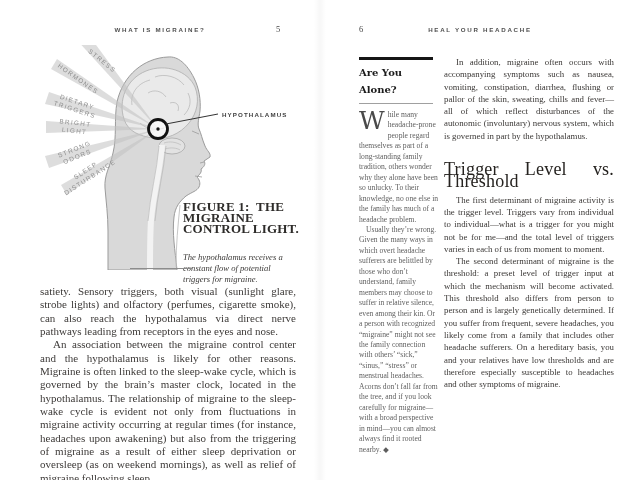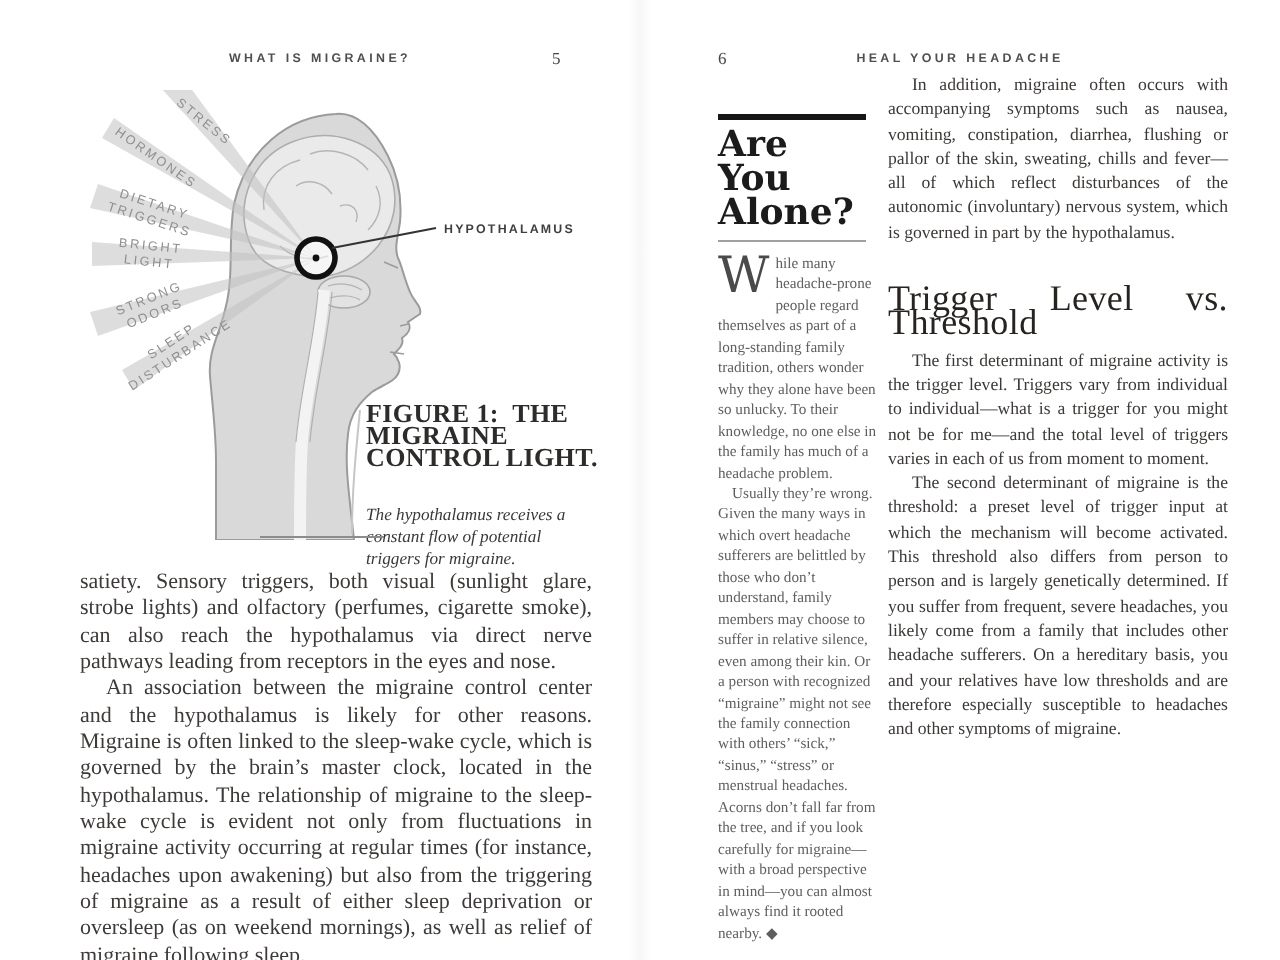--- a/index.html
+++ b/index.html
@@ -31,31 +31,31 @@
 
   
   .body-l{position:absolute;left:40px;top:285px;width:256px;
           font-size:11px;line-height:13.35px;text-align:justify;}
   .body-l p{margin:0;text-indent:13px;}
   .body-l p.noindent{text-indent:0;}
 
   
   .sidebar{position:absolute;left:39px;top:57px;width:80px;}
   .sb-bar{width:74px;height:3px;background:#161616;margin-bottom:4px;}
-  .sb-title{font-family:"DejaVu Serif",serif;font-weight:bold;font-size:18px;line-height:17px;
+  .sb-title{font-family:"DejaVu Serif",serif;font-weight:bold;font-size:10px;line-height:17px;
             color:#1b1b1b;width:72px;margin:0 0 5px 0;}
   .sb-rule{width:74px;height:1px;background:#a0a0a0;margin:3px 0 6px 0;}
   .sb-text{font-size:7.6px;line-height:10.45px;color:#5e5e5e;}
   .sb-text p{margin:0;}
   .sb-text p.ind{text-indent:7px;}
   .dropcap{float:left;font-family:"DejaVu Serif",serif;font-size:25px;line-height:20px;
            padding:1px 3px 0 0;color:#4a4a4a;}
 
   
-  .main-col{position:absolute;left:124px;top:36px;width:170px;
+  .main-col{position:absolute;left:124px;top:56px;width:170px;
             font-size:8.8px;line-height:12.3px;text-align:justify;color:#3b3836;}
   .main-col p{margin:0;text-indent:12px;}
   .main-col p.noindent{text-indent:0;}
   .main-head{font-family:"Liberation Serif",serif;font-weight:normal;font-size:18px;
              letter-spacing:.2px;color:#262320;margin:21px 0 6px 0;text-indent:0;}
   .it{}
   .sc{font-variant:small-caps;letter-spacing:.3px;}
 </style>
 </head>
 <body>

